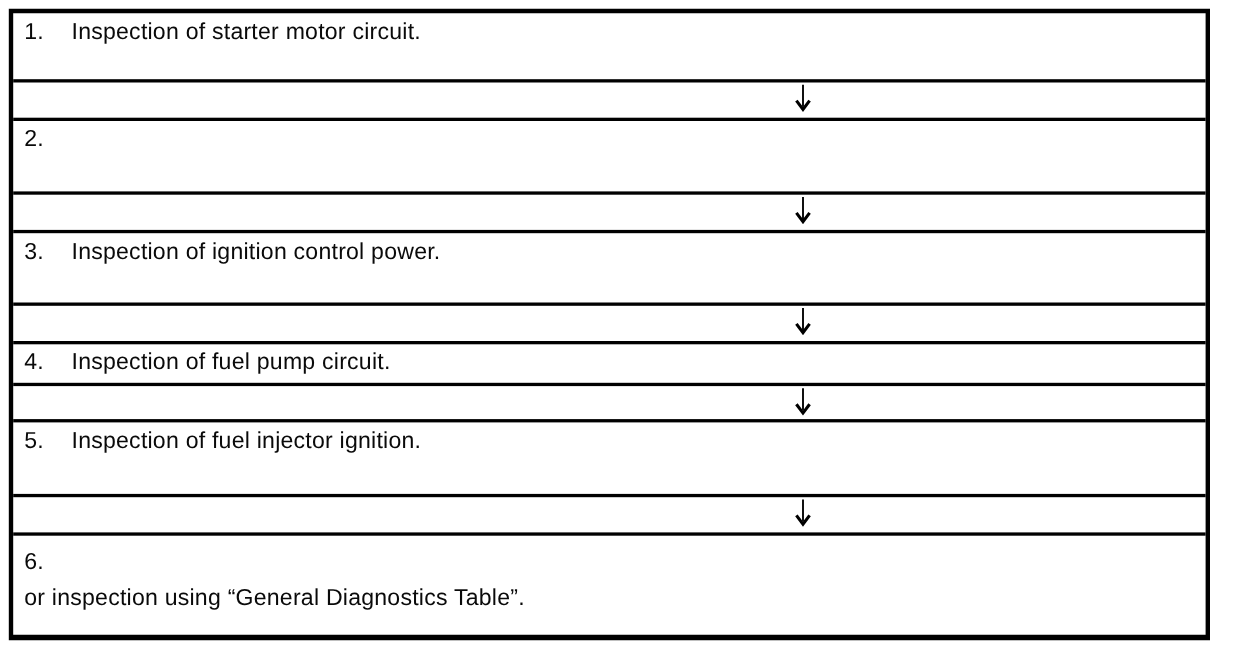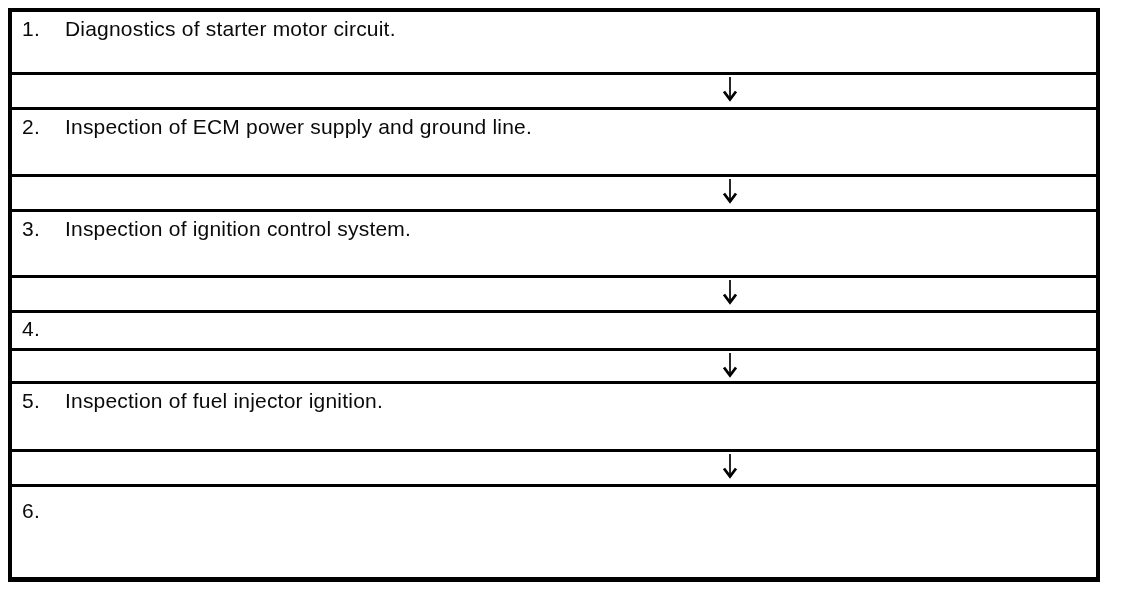--- a/index.html
+++ b/index.html
@@ -73,56 +73,56 @@
   .g33  { height: 33px; }
 </style>
 </head>
 <body>
 
 <div class="page">
   <div class="frame">
 
     <div class="row step h63">
       <span class="num">1.</span>
-      <span class="txt">Diagnostics of starter motor circuit.</span>
+      <span class="txt">Inspection of starter motor circuit.</span>
     </div>
 
     <div class="row gap g35">
       <svg class="arrow" viewBox="0 0 18 28">
         <line x1="9" y1="1" x2="9" y2="21" stroke="#000000" stroke-width="1.7"></line>
         <path d="M3 15.5 L9 23.5 L15 15.5" fill="none" stroke="#000000" stroke-width="2.8"></path>
       </svg>
     </div>
 
     <div class="row step h67">
       <span class="num">2.</span>
-      <span class="txt">Inspection of ECM power supply and ground line.</span>
     </div>
 
     <div class="row gap g35">
       <svg class="arrow" viewBox="0 0 18 28">
         <line x1="9" y1="1" x2="9" y2="21" stroke="#000000" stroke-width="1.7"></line>
         <path d="M3 15.5 L9 23.5 L15 15.5" fill="none" stroke="#000000" stroke-width="2.8"></path>
       </svg>
     </div>
 
     <div class="row step h66">
       <span class="num">3.</span>
-      <span class="txt">Inspection of ignition control system.</span>
+      <span class="txt">Inspection of ignition control power.</span>
     </div>
 
     <div class="row gap g35">
       <svg class="arrow" viewBox="0 0 18 28">
         <line x1="9" y1="1" x2="9" y2="21" stroke="#000000" stroke-width="1.7"></line>
         <path d="M3 15.5 L9 23.5 L15 15.5" fill="none" stroke="#000000" stroke-width="2.8"></path>
       </svg>
     </div>
 
     <div class="row step h38">
       <span class="num">4.</span>
+      <span class="txt">Inspection of fuel pump circuit.</span>
     </div>
 
     <div class="row gap g33">
       <svg class="arrow" viewBox="0 0 18 28">
         <line x1="9" y1="1" x2="9" y2="21" stroke="#000000" stroke-width="1.7"></line>
         <path d="M3 15.5 L9 23.5 L15 15.5" fill="none" stroke="#000000" stroke-width="2.8"></path>
       </svg>
     </div>
 
     <div class="row step h68">
@@ -134,16 +134,17 @@
       <svg class="arrow" viewBox="0 0 18 28">
         <line x1="9" y1="1" x2="9" y2="21" stroke="#000000" stroke-width="1.7"></line>
         <path d="M3 15.5 L9 23.5 L15 15.5" fill="none" stroke="#000000" stroke-width="2.8"></path>
       </svg>
     </div>
 
     <div class="row step last h90">
       <div class="line1">
         <span class="num">6.</span>
       </div>
+      <div class="line2">or inspection using “General Diagnostics Table”.</div>
     </div>
 
   </div>
 </div>
 
 </body></html>

